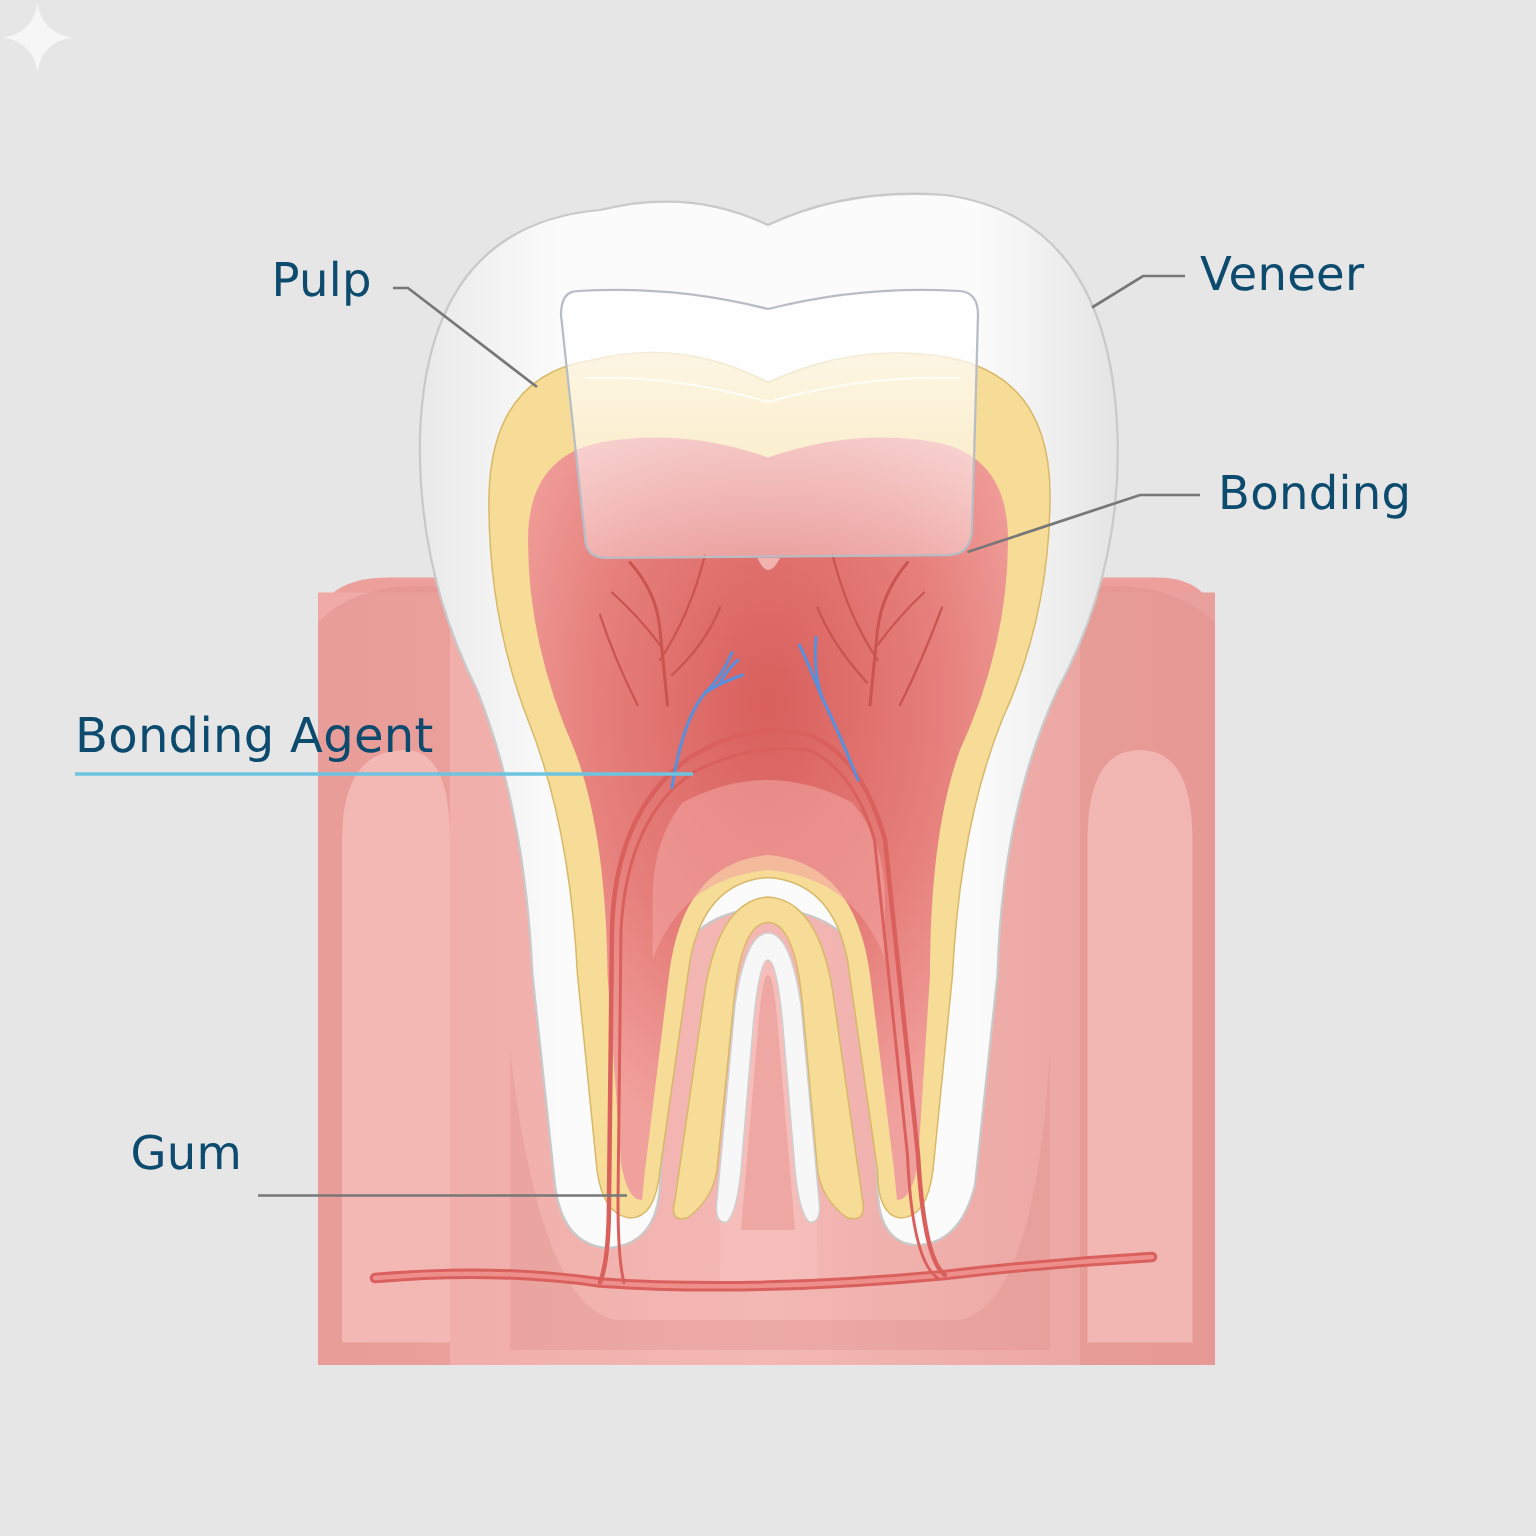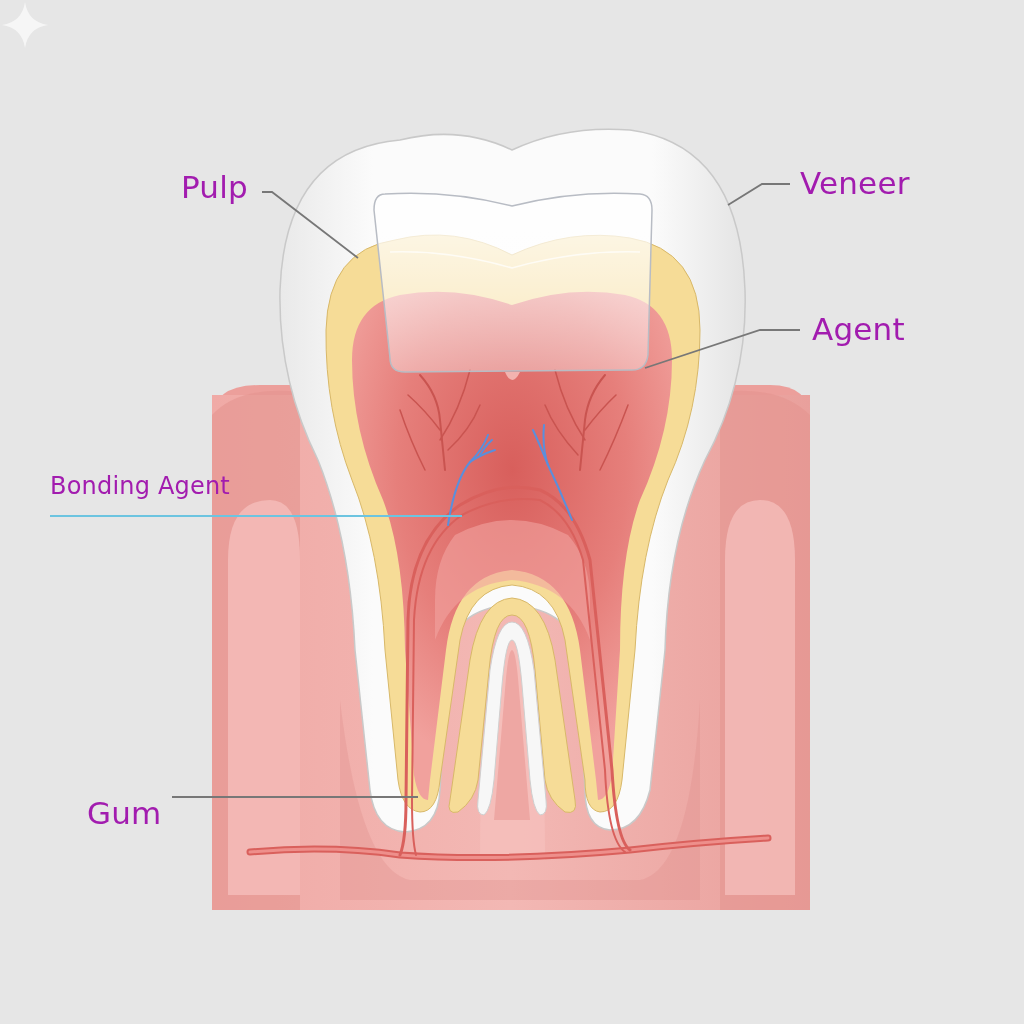--- a/index.html
+++ b/index.html
@@ -7,30 +7,30 @@
     width: 1024px; height: 1024px; overflow: hidden;
     background: #e6e6e6;
     font-family: "Liberation Sans", "DejaVu Sans", sans-serif;
   }
   #stage { position: relative; width: 1024px; height: 1024px; }
   #stage svg { position: absolute; left: 0; top: 0; }
   .label {
     position: absolute;
     font-family: "DejaVu Sans", "Liberation Sans", sans-serif;
     font-size: 31px;
-    color: #a21caf;
+    color: #0c4a6e;
     line-height: 1;
     white-space: nowrap;
     letter-spacing: 0.2px;
   }
   #lbl-pulp    { left: 181px; top: 172px; }
   #lbl-enamel  { left: 800px; top: 168px; }
   #lbl-veneer  { left: 812px; top: 314px; }
-  #lbl-bonding { left: 50px;  top: 474px; font-size: 24px; }
-  #lbl-gum     { left: 87px;  top: 798px; }
+  #lbl-bonding { left: 50px;  top: 474px; font-size: 32px; }
+  #lbl-gum     { left: 87px;  top: 754px; }
   #sparkle { position: absolute; left: 944px; top: 944px; width: 50px; height: 50px; }
 </style>
 </head>
 <body>
 
 <div id="stage">
 
   <svg width="1024" height="1024" viewBox="0 0 1024 1024">
     <defs>
       <linearGradient id="gumGrad" x1="0" y1="0" x2="1" y2="0">
@@ -132,20 +132,20 @@
       <path d="M262,192 L272,192 L358,258" stroke="#777777"></path>
       <path d="M790,184 L762,184 L728,205" stroke="#777777"></path>
       <path d="M800,330 L760,330 L645,368" stroke="#777777"></path>
       <path d="M50,516 L462,516" stroke="#6cc4e0" stroke-width="2.2"></path>
       <path d="M172,797 L418,797" stroke="#777777"></path>
     </g>
   </svg>
 
   <div class="label" id="lbl-pulp">Pulp</div>
   <div class="label" id="lbl-enamel">Veneer</div>
-  <div class="label" id="lbl-veneer">Agent</div>
+  <div class="label" id="lbl-veneer">Bonding</div>
   <div class="label" id="lbl-bonding">Bonding Agent</div>
   <div class="label" id="lbl-gum">Gum</div>
 
   <svg id="sparkle" viewBox="0 0 50 50">
     <path d="M25,2 Q28,22 48,25 Q28,28 25,48 Q22,28 2,25 Q22,22 25,2 Z" fill="#f6f6f6"></path>
   </svg>
 </div>
 
 </body></html>

